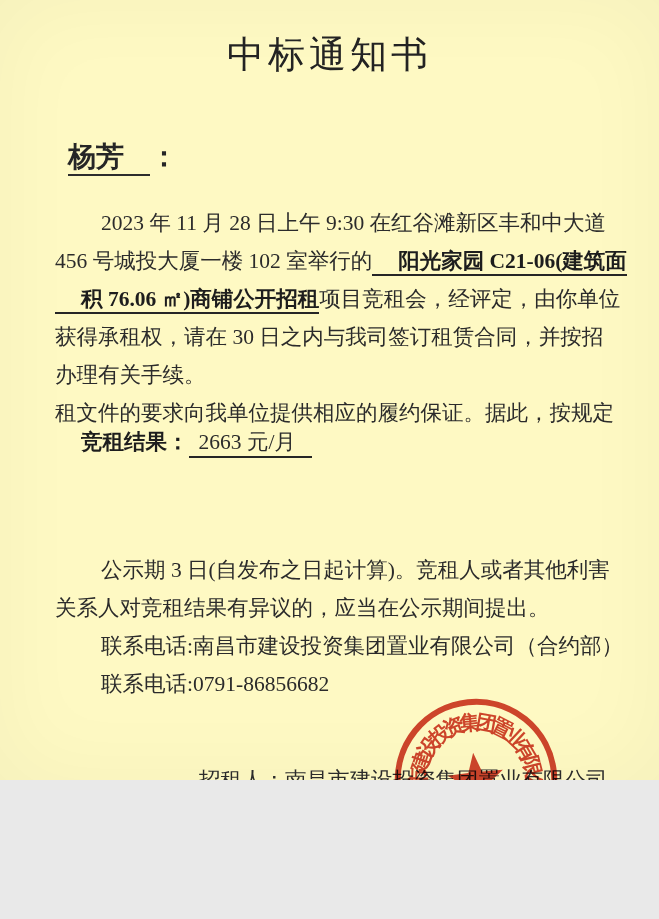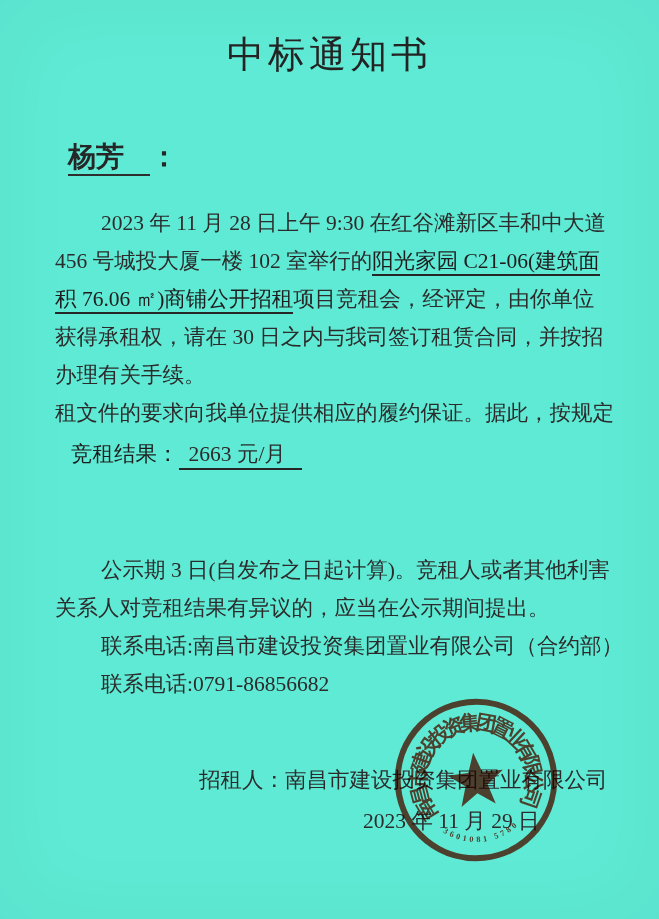--- a/index.html
+++ b/index.html
@@ -1,20 +1,20 @@
 <!DOCTYPE html>
 <html><head>
 <meta charset="utf-8">
 <style>
   html,body { margin:0; padding:0; background:#e9e9e9; }
   .page {
     position:relative;
-    width:659px; height:919px;
+    width:659px; height:780px;
     margin:0 auto;
-    background:#5eead4;
+    background:#fef9c3;
     box-shadow: inset 0 0 90px rgba(0,0,0,0.04);
     font-family:"Liberation Serif","DejaVu Serif",serif;
     color:#2b2b2b;
     overflow:hidden;
   }
   .title {
     position:absolute; top:30px; left:0; width:100%;
     margin:0; text-align:center;
     font-size:37px; font-weight:500; letter-spacing:4px; color:#232323;
   }
@@ -22,22 +22,22 @@
     position:absolute; left:68px; top:138px;
     font-size:28px; font-weight:bold; color:#262626;
   }
   .addr-name { border-bottom:2px solid #2d2d2d; padding:0 26px 2px 0; }
   .para { position:absolute; left:55px; width:580px; }
   .para1 { top:172px;margin-top:32px; }
   .para2 { top:551px; }
   .line { height:38px; line-height:38px; font-size:21.5px; white-space:nowrap; }
   .indent { text-indent:46px; }
   .u { border-bottom:2px solid #262626; padding-bottom:1px; }
-  .b { font-weight:normal; color:#1d1d1d; }
-  .result { position:absolute; left:55px; top:439px; font-size:21.5px; line-height:30px;margin-left:16px; }
+  .b { font-weight:bold; color:#1d1d1d;padding-left:26px; }
+  .result { position:absolute; left:55px; top:427px; font-size:21.5px; line-height:30px; }
   .result .result-value { padding:0 16px 2px 10px; }
   .issuer { position:absolute; left:199px; top:765px; font-size:21.5px; white-space:nowrap; }
   .date   { position:absolute; left:363px; top:806px; font-size:21.5px; white-space:nowrap; }
   .seal {
     position:absolute; left:390px; top:694px; width:172px; height:172px;
     color:#cb3827;
     mix-blend-mode:multiply; opacity:0.93;
   }
   .seal text { fill:currentColor; font-family:"Liberation Serif","DejaVu Serif",serif; }
   .seal .ring-char { font-size:24px; font-weight:600; }

